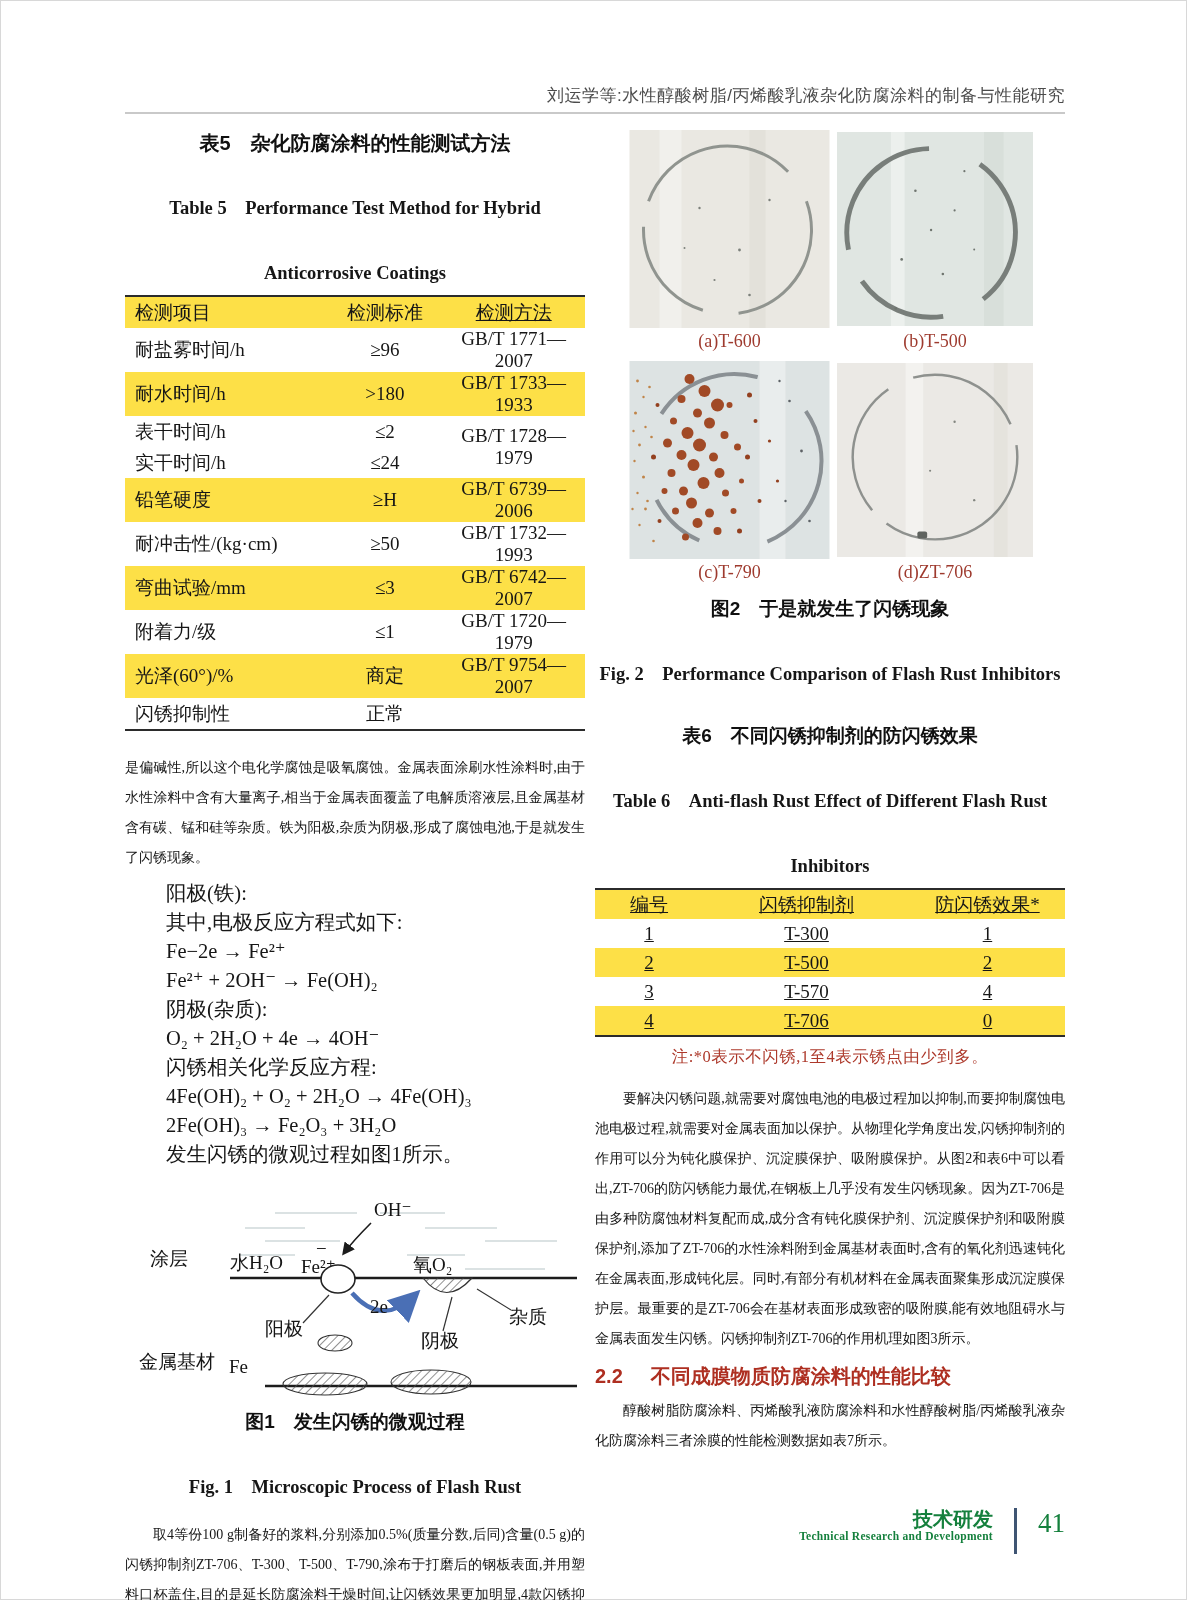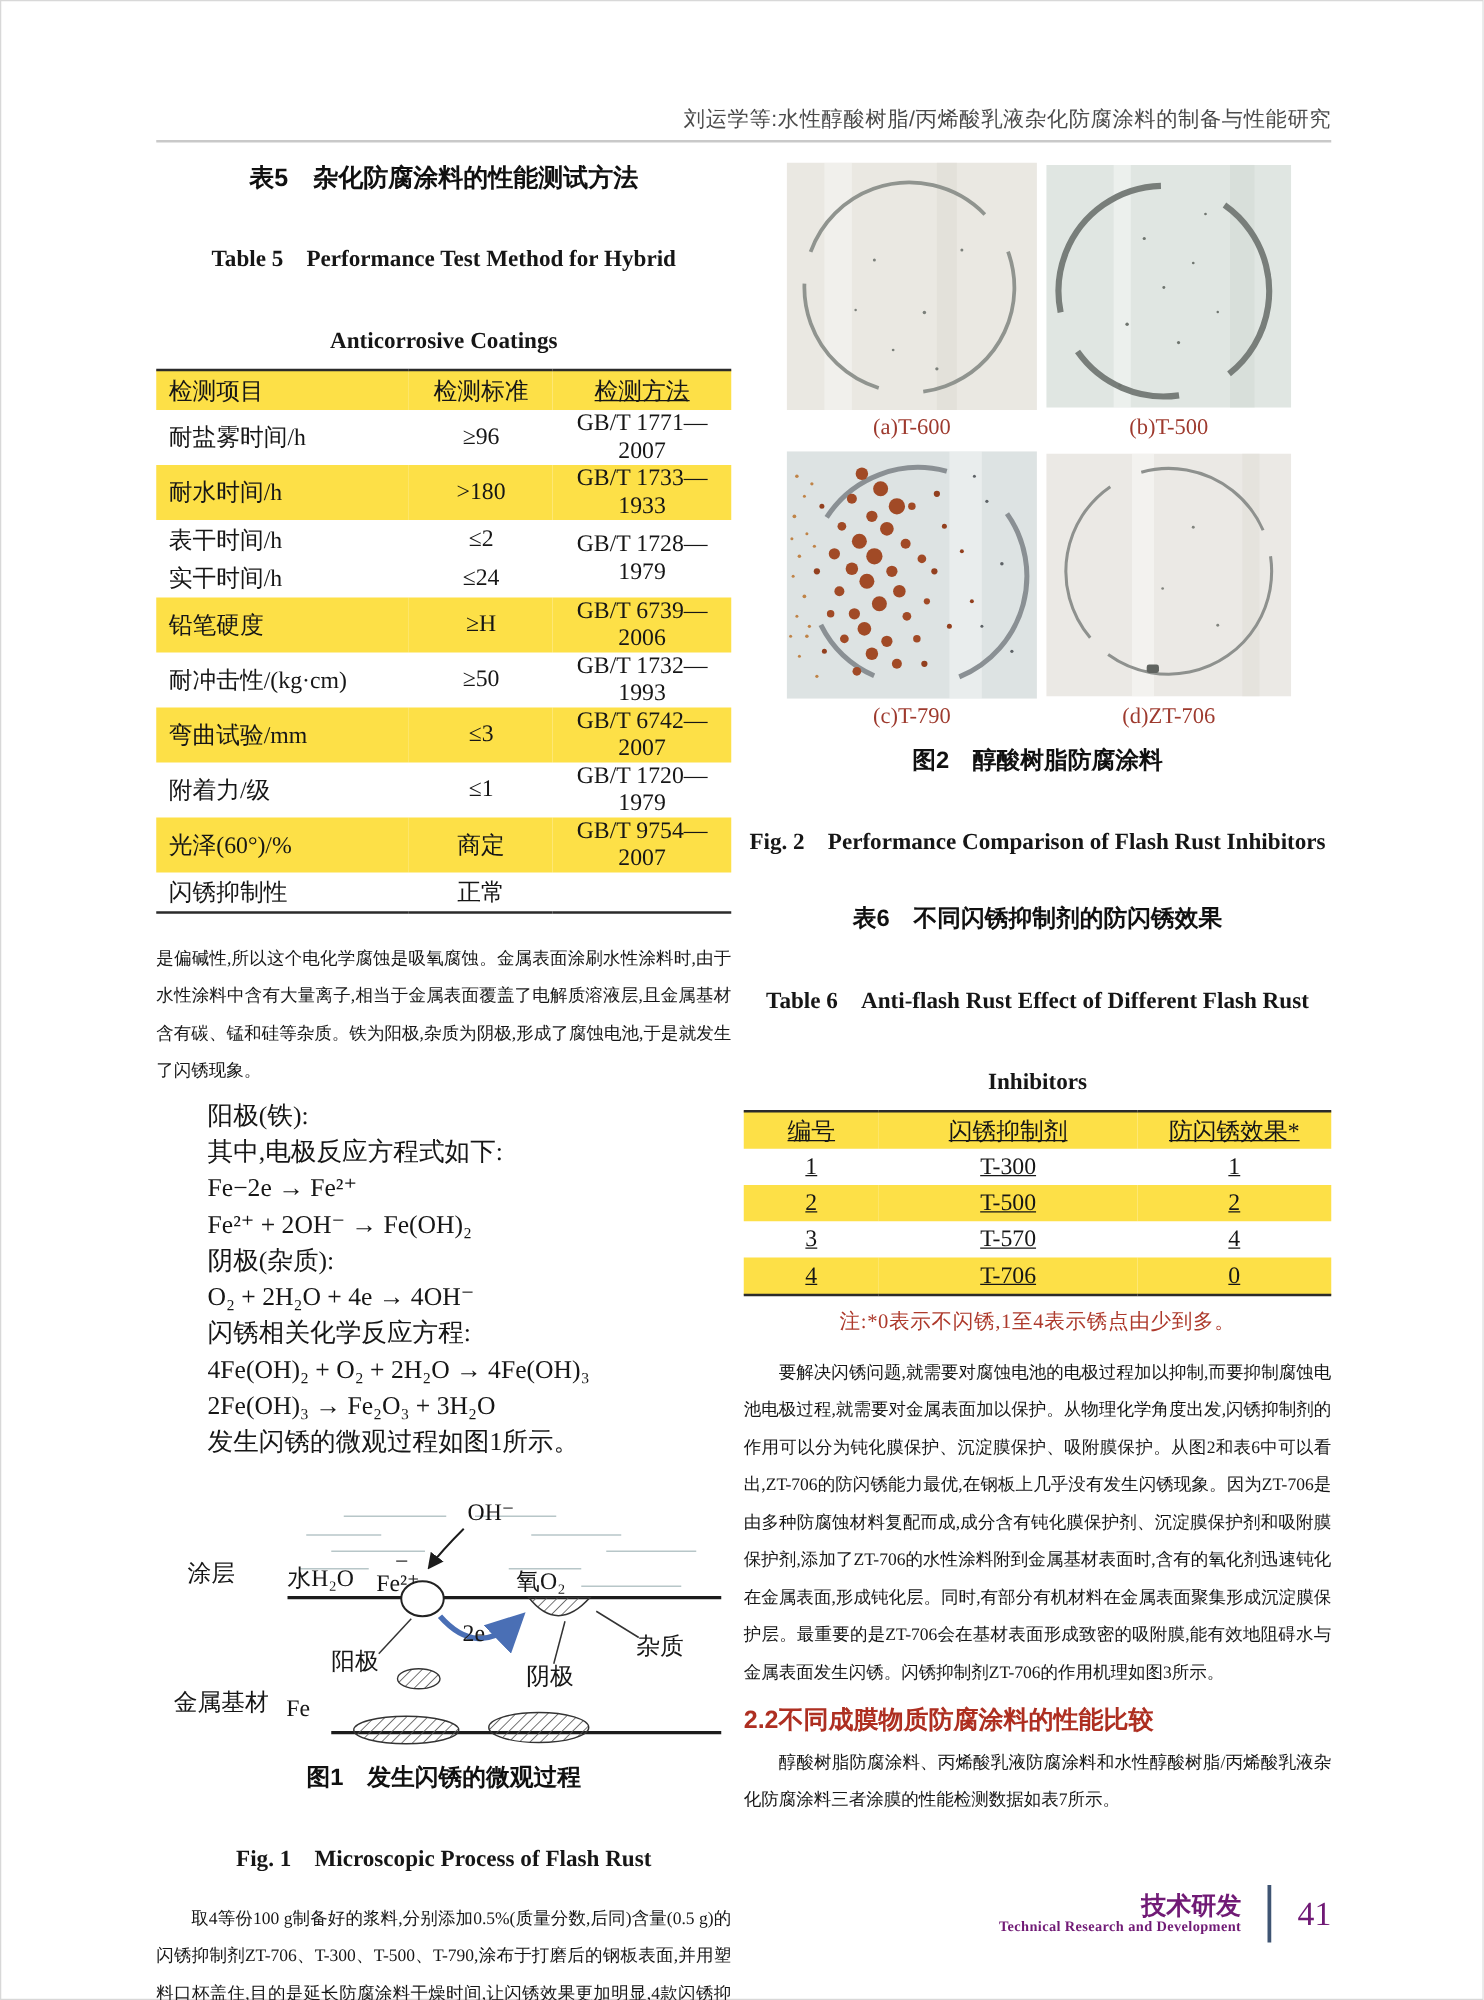--- a/index.html
+++ b/index.html
@@ -24,22 +24,22 @@
   .mt1{margin-top:22px;}
   .eqs{margin-top:6px;}
   .eq-line{font-size:20.5px;line-height:29px;padding-left:2em;}
   .fig1-wrap{margin-top:14px;}
   .fig1 text{font-size:19px;fill:#161616;font-family:"Liberation Serif","DejaVu Serif",serif;}
   .photo-grid{display:grid;grid-template-columns:203px 196px;column-gap:6px;margin-left:33px;}
   .photo-label{color:#9e3a2e;font-size:18px;text-align:center;padding:3px 0 9px;}
   .fig2-caps{margin-top:4px;}
   .t6-caps{margin-top:36px;}
   .note{color:#ad392b;font-size:16.5px;text-align:center;margin-top:9px;letter-spacing:.5px;}
-  .sec-head{display:flex;gap:0;font-family:"Liberation Sans","DejaVu Sans",sans-serif;font-weight:bold;font-size:20px;color:#ae2f21;margin:8px 0 6px 0;line-height:28px;}
-  .footer{position:absolute;right:122px;bottom:46px;display:flex;align-items:center;gap:21px;color:#701a75;}
+  .sec-head{display:flex;gap:28px;font-family:"Liberation Sans","DejaVu Sans",sans-serif;font-weight:bold;font-size:20px;color:#ae2f21;margin:8px 0 6px 0;line-height:28px;}
+  .footer{position:absolute;right:122px;bottom:46px;display:flex;gap:21px;color:#15803d;}
   .footer .zh{font-family:"Liberation Sans","DejaVu Sans",sans-serif;font-weight:bold;font-size:20px;text-align:right;line-height:22px;}
   .footer .en{font-size:11.5px;font-weight:bold;letter-spacing:.3px;}
   .footer .bar{width:3px;height:46px;background:#3f5573;}
   .footer .num{font-size:27px;}
 </style>
 </head>
 <body>
 
 <div class="page-border"></div>
 
@@ -313,21 +313,21 @@
           <circle cx="120" cy="60" r="1.2"></circle>
           <circle cx="95" cy="110" r="1.1"></circle>
           <circle cx="140" cy="140" r="1.2"></circle>
         </g>
     </svg>
     <div class="photo-label">(c)T-790</div>
     <div class="photo-label">(d)ZT-706</div>
   </div>
 
   <div class="fig2-caps">
-    <div class="cap-zh small">图2　醇酸树脂防腐涂料</div>
+    <div class="cap-zh small">图2　于是就发生了闪锈现象</div>
     <div class="cap-en">Fig. 2　Performance Comparison of Flash Rust Inhibitors</div>
   </div>
 
   <div class="t6-caps">
     <div class="cap-zh small">表6　不同闪锈抑制剂的防闪锈效果</div>
     <div class="cap-en">Table 6　Anti-flash Rust Effect of Different Flash Rust</div>
     <div class="cap-en">Inhibitors</div>
   </div>
 
   <table class="paper-table t6">

